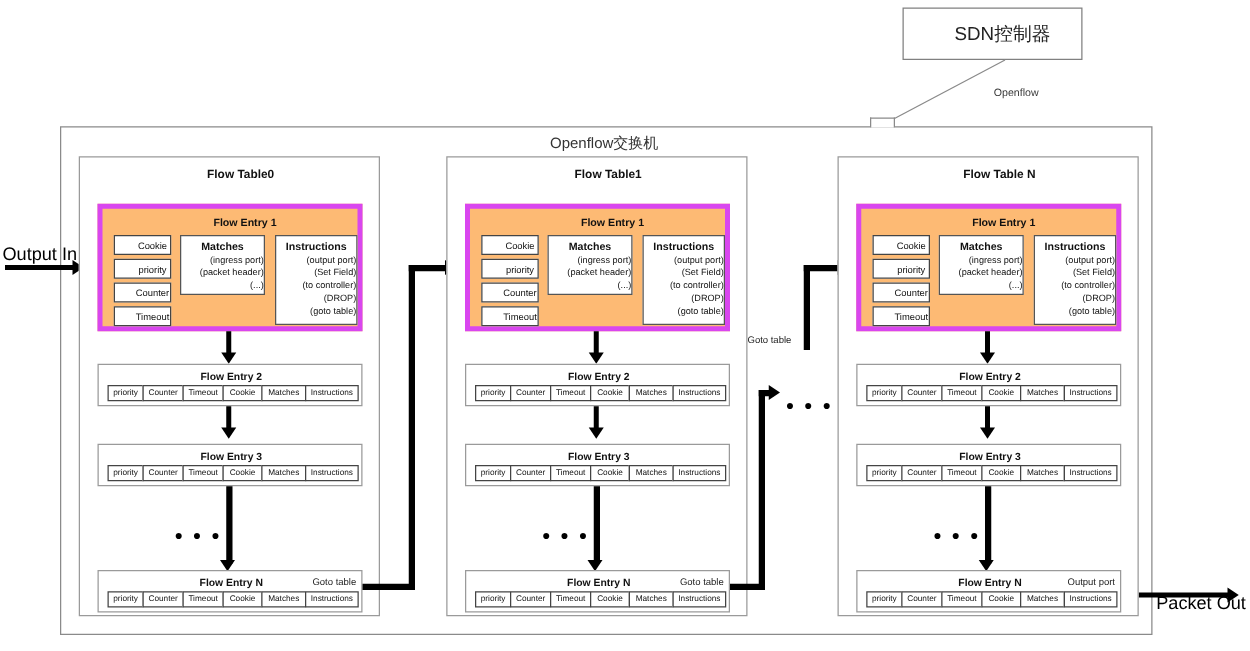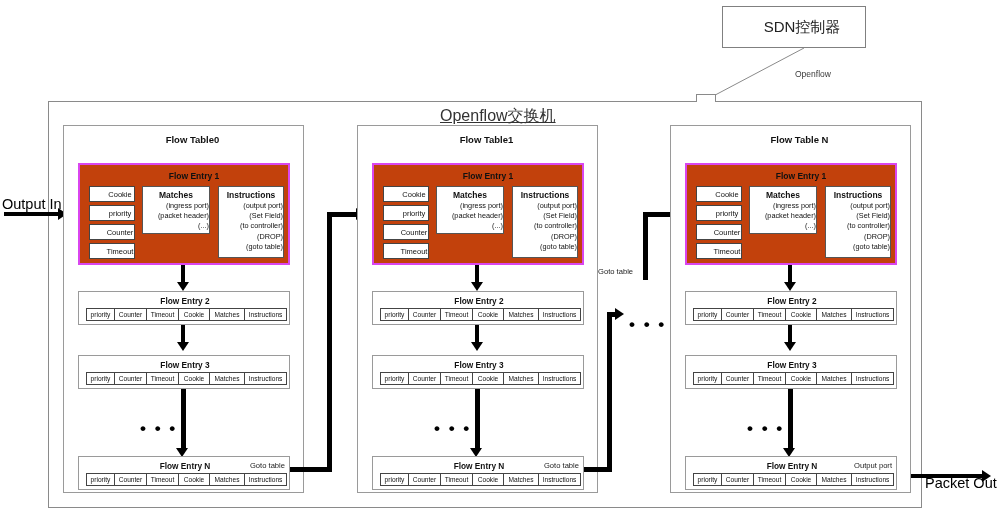--- a/index.html
+++ b/index.html
@@ -32,24 +32,23 @@
     color:#3a3a3a;
     white-space:nowrap;
   }
 
   
   .switch-box{
     border:1px solid #8a8a8a;
     background:#fff;
   }
   .switch-title{
-    font-size:16px;
+    font-size:12px;
     color:#333;
     white-space:nowrap;
-    text-decoration:underline;
   }
   .switch-notch{
     border:1px solid #8a8a8a;
     border-bottom:none;
     background:#fff;
   }
 
   
   .flow-table{
     border:1px solid #9a9a9a;
@@ -57,22 +56,22 @@
   }
   .flow-table-title{
     font-size:9.5px;
     font-weight:bold;
     color:#111;
     white-space:nowrap;
   }
 
   
   .entry1{
-    border:2px solid #d946ef;
-    background:#c2410c;
+    border:4px solid #d946ef;
+    background:#fdba74;
   }
   .entry1-title{
     font-size:8.5px;
     font-weight:bold;
     color:#111;
     white-space:nowrap;
   }
   .field-box{
     border:1px solid #444;
     background:#fff;

